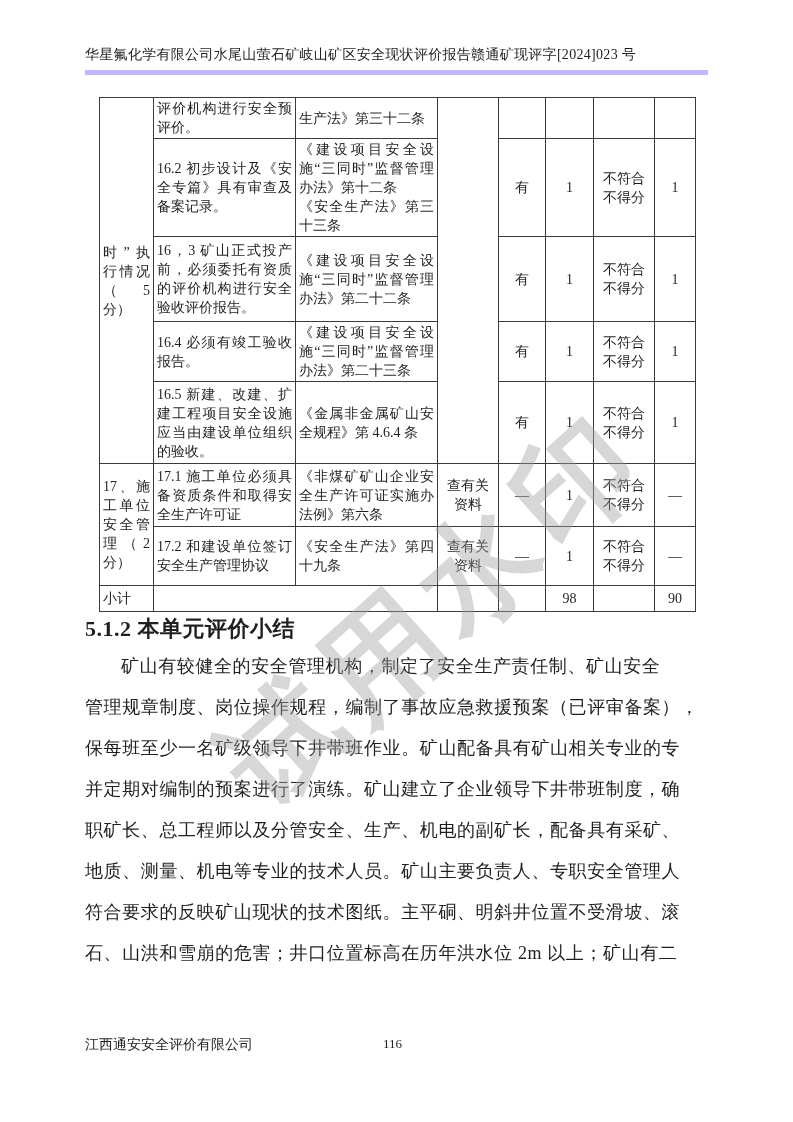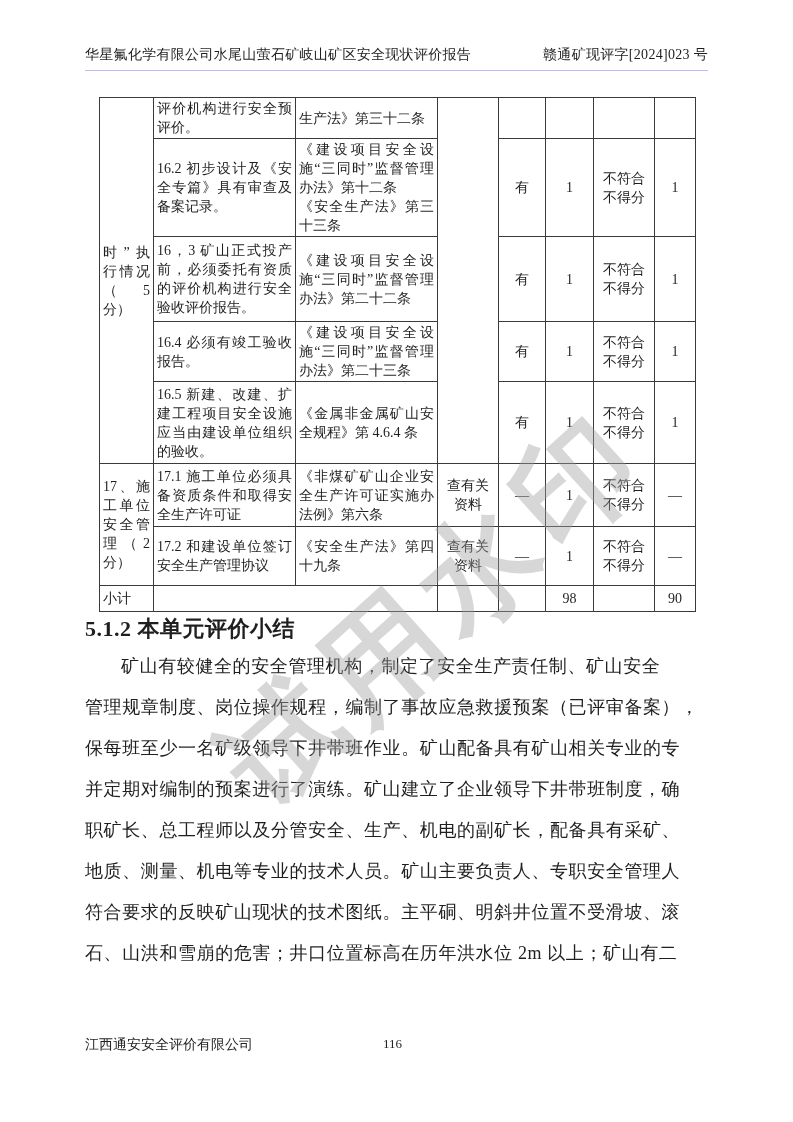--- a/index.html
+++ b/index.html
@@ -5,23 +5,23 @@
   * { margin:0; padding:0; box-sizing:border-box; }
   html,body { background:#888; }
   .page {
     position:relative; width:793px; height:1122px; margin:0 auto;
     background:#ffffff; overflow:hidden;
     font-family:"Liberation Serif","DejaVu Serif",serif; color:#1f1f1f;
   }
   
   .header {
     position:absolute; left:85px; top:46px; width:623px;
-    display:flex; justify-content:space-between; align-items:flex-end;
+    display:flex; justify-content:flex-start; align-items:flex-end;
     font-size:14px; letter-spacing:0.3px;
-    border-bottom:1px solid #c4b5fd; padding-bottom:6px;
+    border-bottom:5px solid #c4b5fd; padding-bottom:6px;
   }
   
   table.eval {
     position:absolute; left:99px; top:97px; width:596px;
     border-collapse:collapse; table-layout:fixed;
     font-size:14px;
   }
   table.eval td {
     border:1px solid #3a3a3a; line-height:19px; padding:1px 3px;
     vertical-align:middle; word-break:break-all; overflow:hidden;

